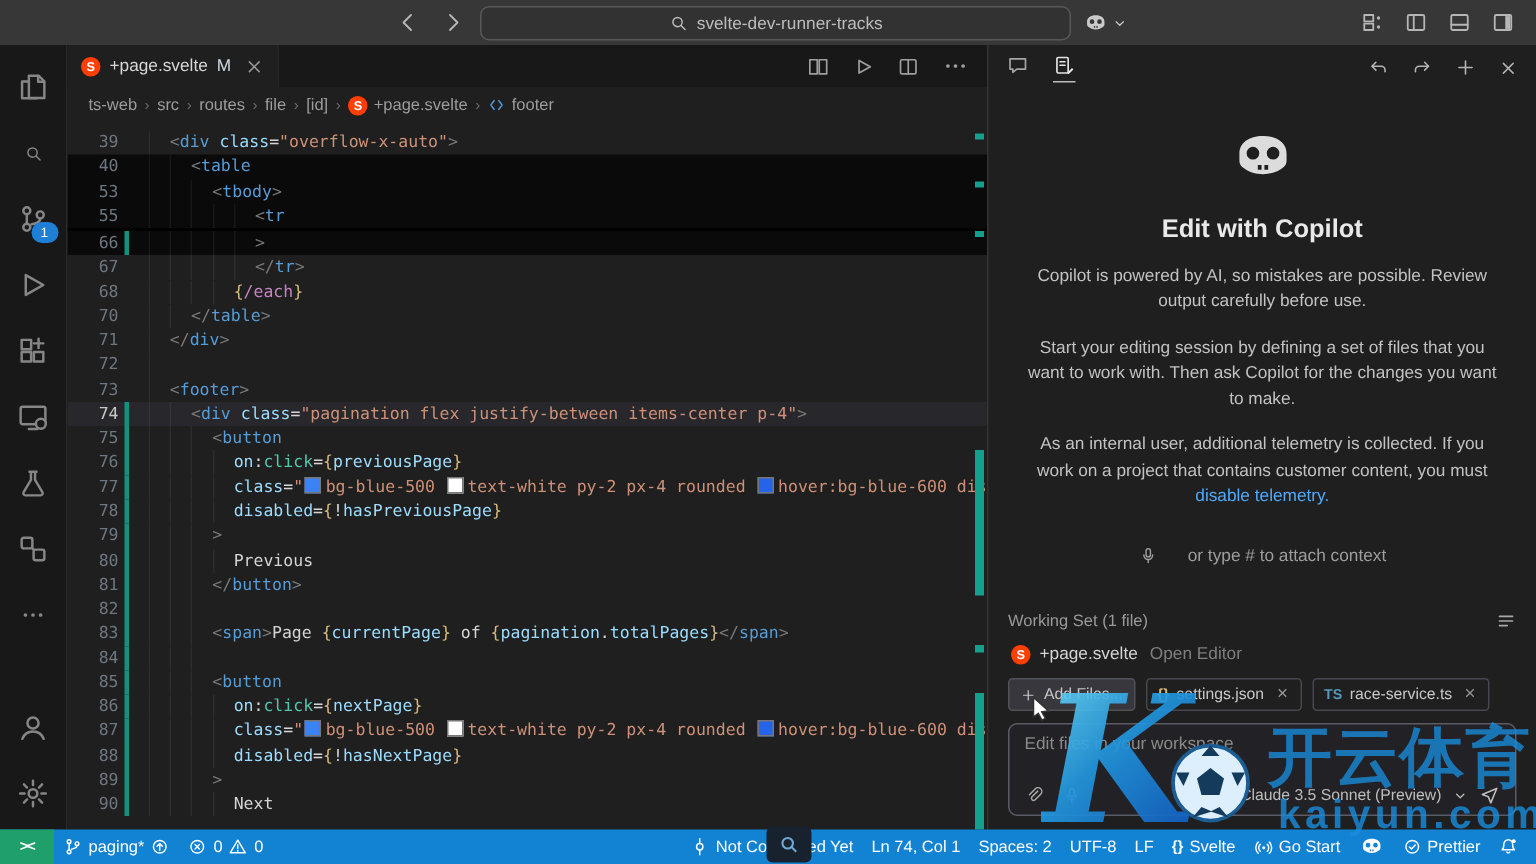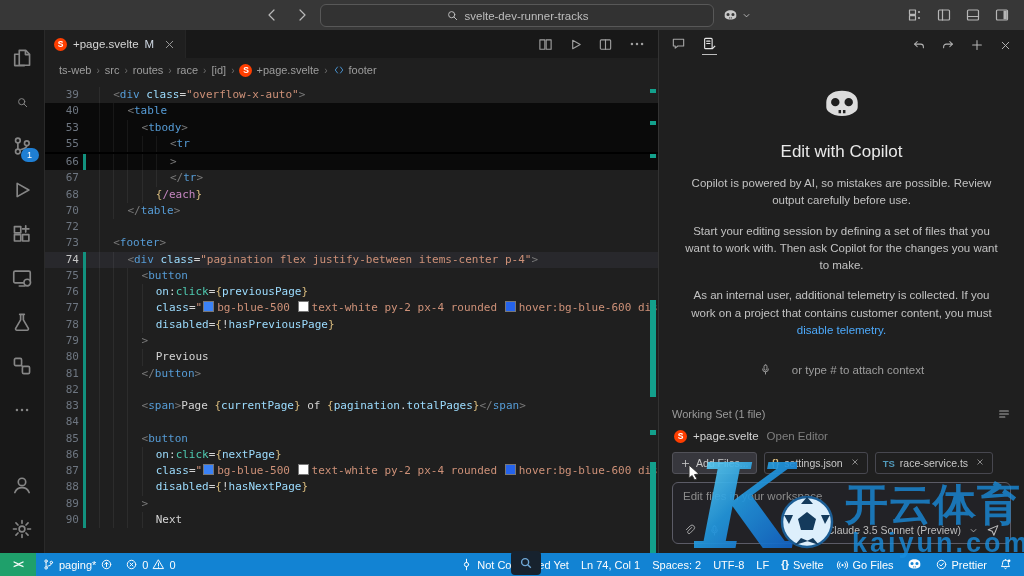--- a/index.html
+++ b/index.html
@@ -54,21 +54,21 @@
   .rmark{position:absolute;right:1px;width:6px;background:#13a08c;}
   
   .chat{width:366px;height:523px;background:#1f1f1f;border-left:1px solid #333;display:flex;flex-direction:column;box-sizing:border-box;}
   .chat-header{height:30px;display:flex;align-items:center;padding:0 12px;color:#a5a5a5;}
   .ch-left{display:flex;gap:16px;align-items:center;}
   .ch-tab{padding-bottom:3px;border-bottom:1px solid transparent;display:flex;}
   .ch-tab.active{color:#e4e4e4;border-bottom-color:#bdbdbd;}
   .ch-right{margin-left:auto;display:flex;gap:15px;align-items:center;color:#b5b5b5;}
   .welcome{text-align:center;padding:14px 18px 0;color:#bdbdbd;}
   .w-logo{color:#dcdcdc;margin-top:8px;}
-  .w-title{font-size:17px;font-weight:normal;color:#e9e9e9;margin:10px 0 2px;}
+  .w-title{font-size:17px;font-weight:bold;color:#e9e9e9;margin:10px 0 2px;}
   .welcome p{font-size:11.5px;line-height:1.5;margin:13px 4px;color:#c2c2c2;}
   .w-link{color:#4daafc;}
   .w-hint{margin-top:24px;font-size:11.5px;color:#9e9e9e;display:flex;align-items:center;justify-content:center;gap:20px;}
   .chat-bottom{margin-top:auto;padding:0 13px 9px;}
   .ws-head{display:flex;align-items:center;font-size:11px;color:#9a9a9a;height:22px;}
   .ws-head .wsicon{margin-left:auto;color:#a8a8a8;}
   .ws-file{display:flex;align-items:center;gap:6px;font-size:11.5px;color:#d4d4d4;height:22px;padding-left:2px;}
   .ws-hint{color:#7f7f7f;margin-left:2px;}
   .ws-chips{display:flex;gap:7px;margin:5px 0 8px;flex-wrap:nowrap;}
   .chip{display:flex;align-items:center;gap:5px;height:20px;padding:0 7px;border:1px solid #47474f;border-radius:3px;
@@ -325,21 +325,21 @@
           <span class="crumb-sep">›</span>
           <span class="crumb">
             <span>src</span>
           </span>
           <span class="crumb-sep">›</span>
           <span class="crumb">
             <span>routes</span>
           </span>
           <span class="crumb-sep">›</span>
           <span class="crumb">
-            <span>race</span>
+            <span>file</span>
           </span>
           <span class="crumb-sep">›</span>
           <span class="crumb">
             <span>[id]</span>
           </span>
           <span class="crumb-sep">›</span>
           <span class="crumb">
             <span class="svelte-ic">S</span>
             <span>+page.svelte</span>
           </span>
@@ -356,20 +356,21 @@
       <div class="codearea" id="codearea">
 
       <div class="crow"><span class="ln">39</span><span class="gmark"></span><span class="codecell"><span class="ig"></span><span><span class="tk-g">&lt;</span><span class="tk-t">div</span><span class="tk-w"> </span><span class="tk-a">class</span><span class="tk-w">=</span><span class="tk-s">"overflow-x-auto"</span><span class="tk-g">&gt;</span></span></span></div>
           <div class="crow dark"><span class="ln">40</span><span class="gmark"></span><span class="codecell"><span class="ig"></span><span class="ig"></span><span><span class="tk-g">&lt;</span><span class="tk-t">table</span></span></span></div>
           <div class="crow dark"><span class="ln">53</span><span class="gmark"></span><span class="codecell"><span class="ig"></span><span class="ig"></span><span class="ig"></span><span><span class="tk-g">&lt;</span><span class="tk-t">tbody</span><span class="tk-g">&gt;</span></span></span></div>
           <div class="crow dark"><span class="ln">55</span><span class="gmark"></span><span class="codecell"><span class="ig"></span><span class="ig"></span><span class="ig"></span><span class="ig"></span><span class="ig"></span><span><span class="tk-g">&lt;</span><span class="tk-t">tr</span></span></span></div>
           <div class="crow dark sep"><span class="ln">66</span><span class="gmark on"></span><span class="codecell"><span class="ig"></span><span class="ig"></span><span class="ig"></span><span class="ig"></span><span class="ig"></span><span><span class="tk-g">&gt;</span></span></span></div>
           <div class="crow"><span class="ln">67</span><span class="gmark"></span><span class="codecell"><span class="ig"></span><span class="ig"></span><span class="ig"></span><span class="ig"></span><span class="ig"></span><span><span class="tk-g">&lt;/</span><span class="tk-t">tr</span><span class="tk-g">&gt;</span></span></span></div>
           <div class="crow"><span class="ln">68</span><span class="gmark"></span><span class="codecell"><span class="ig"></span><span class="ig"></span><span class="ig"></span><span class="ig"></span><span><span class="tk-b">{</span><span class="tk-k">/each</span><span class="tk-b">}</span></span></span></div>
           <div class="crow"><span class="ln">70</span><span class="gmark"></span><span class="codecell"><span class="ig"></span><span class="ig"></span><span><span class="tk-g">&lt;/</span><span class="tk-t">table</span><span class="tk-g">&gt;</span></span></span></div>
+          <div class="crow"><span class="ln">71</span><span class="gmark"></span><span class="codecell"><span class="ig"></span><span><span class="tk-g">&lt;/</span><span class="tk-t">div</span><span class="tk-g">&gt;</span></span></span></div>
           <div class="crow"><span class="ln">72</span><span class="gmark"></span><span class="codecell"><span class="ig"></span><span></span></span></div>
           <div class="crow"><span class="ln">73</span><span class="gmark"></span><span class="codecell"><span class="ig"></span><span><span class="tk-g">&lt;</span><span class="tk-t">footer</span><span class="tk-g">&gt;</span></span></span></div>
           <div class="crow cur"><span class="ln">74</span><span class="gmark on"></span><span class="codecell"><span class="ig"></span><span class="ig"></span><span><span class="tk-g">&lt;</span><span class="tk-t">div</span><span class="tk-w"> </span><span class="tk-a">class</span><span class="tk-w">=</span><span class="tk-s">"pagination flex justify-between items-center p-4"</span><span class="tk-g">&gt;</span></span></span></div>
           <div class="crow"><span class="ln">75</span><span class="gmark on"></span><span class="codecell"><span class="ig"></span><span class="ig"></span><span class="ig"></span><span><span class="tk-g">&lt;</span><span class="tk-t">button</span></span></span></div>
           <div class="crow"><span class="ln">76</span><span class="gmark on"></span><span class="codecell"><span class="ig"></span><span class="ig"></span><span class="ig"></span><span class="ig"></span><span><span class="tk-a">on</span><span class="tk-w">:</span><span class="tk-f">click</span><span class="tk-w">=</span><span class="tk-b">{</span><span class="tk-a">previousPage</span><span class="tk-b">}</span></span></span></div>
           <div class="crow"><span class="ln">77</span><span class="gmark on"></span><span class="codecell"><span class="ig"></span><span class="ig"></span><span class="ig"></span><span class="ig"></span><span><span class="tk-a">class</span><span class="tk-w">=</span><span class="tk-s">"</span><span class="swatch" style="background: rgb(59, 130, 246);"></span><span class="tk-s">bg-blue-500 </span><span class="swatch" style="background: rgb(255, 255, 255);"></span><span class="tk-s">text-white py-2 px-4 rounded </span><span class="swatch" style="background: rgb(37, 99, 235);"></span><span class="tk-s">hover:bg-blue-600 disab</span></span></span></div>
           <div class="crow"><span class="ln">78</span><span class="gmark on"></span><span class="codecell"><span class="ig"></span><span class="ig"></span><span class="ig"></span><span class="ig"></span><span><span class="tk-a">disabled</span><span class="tk-w">=</span><span class="tk-b">{</span><span class="tk-w">!</span><span class="tk-a">hasPreviousPage</span><span class="tk-b">}</span></span></span></div>
           <div class="crow"><span class="ln">79</span><span class="gmark on"></span><span class="codecell"><span class="ig"></span><span class="ig"></span><span class="ig"></span><span><span class="tk-g">&gt;</span></span></span></div>
           <div class="crow"><span class="ln">80</span><span class="gmark on"></span><span class="codecell"><span class="ig"></span><span class="ig"></span><span class="ig"></span><span class="ig"></span><span><span class="tk-w">Previous</span></span></span></div>
           <div class="crow"><span class="ln">81</span><span class="gmark on"></span><span class="codecell"><span class="ig"></span><span class="ig"></span><span class="ig"></span><span><span class="tk-g">&lt;/</span><span class="tk-t">button</span><span class="tk-g">&gt;</span></span></span></div>
@@ -591,21 +592,21 @@
           <span class="icon" style="font-size: 10px; font-weight: bold;">{}</span>
           <span>Svelte</span>
         </div>
         <div class="sb-item">
           <span class="icon">
             <svg width="13" height="13" viewBox="0 0 16 16" fill="none" stroke="currentColor" stroke-width="1.2" stroke-linecap="round" stroke-linejoin="round">
               <circle cx="8" cy="8.8" r="1.3" fill="currentColor" stroke="none"></circle>
               <path d="M5.1 11.7a4.1 4.1 0 010-5.8M10.9 5.9a4.1 4.1 0 010 5.8M3.4 13.4a6.5 6.5 0 010-9.2M12.6 4.2a6.5 6.5 0 010 9.2"></path>
             </svg>
           </span>
-          <span>Go Files</span>
+          <span>Go Start</span>
         </div>
         <div class="sb-item">
           <span class="icon">
             <svg width="17" height="17" viewBox="0 0 24 24">
               <path fill-rule="evenodd" fill="currentColor" stroke="none" d="M12 4.5c-4.9 0-8.2 2.4-8.2 6.1v2.5c0 .9.4 1.7 1.1 2.3 1.9 1.6 4.4 2.4 7.1 2.4s5.2-.8 7.1-2.4c.7-.6 1.1-1.4 1.1-2.3v-2.5c0-3.7-3.3-6.1-8.2-6.1zM8.5 8.3a2.2 2.2 0 110 4.4 2.2 2.2 0 010-4.4zm7 0a2.2 2.2 0 110 4.4 2.2 2.2 0 010-4.4zm-5.3 6.3h1.3v1.7h-1.3zm2.3 0h1.3v1.7h-1.3z"></path>
             </svg>
           </span>
         </div>
         <div class="sb-item">
           <span class="icon">

